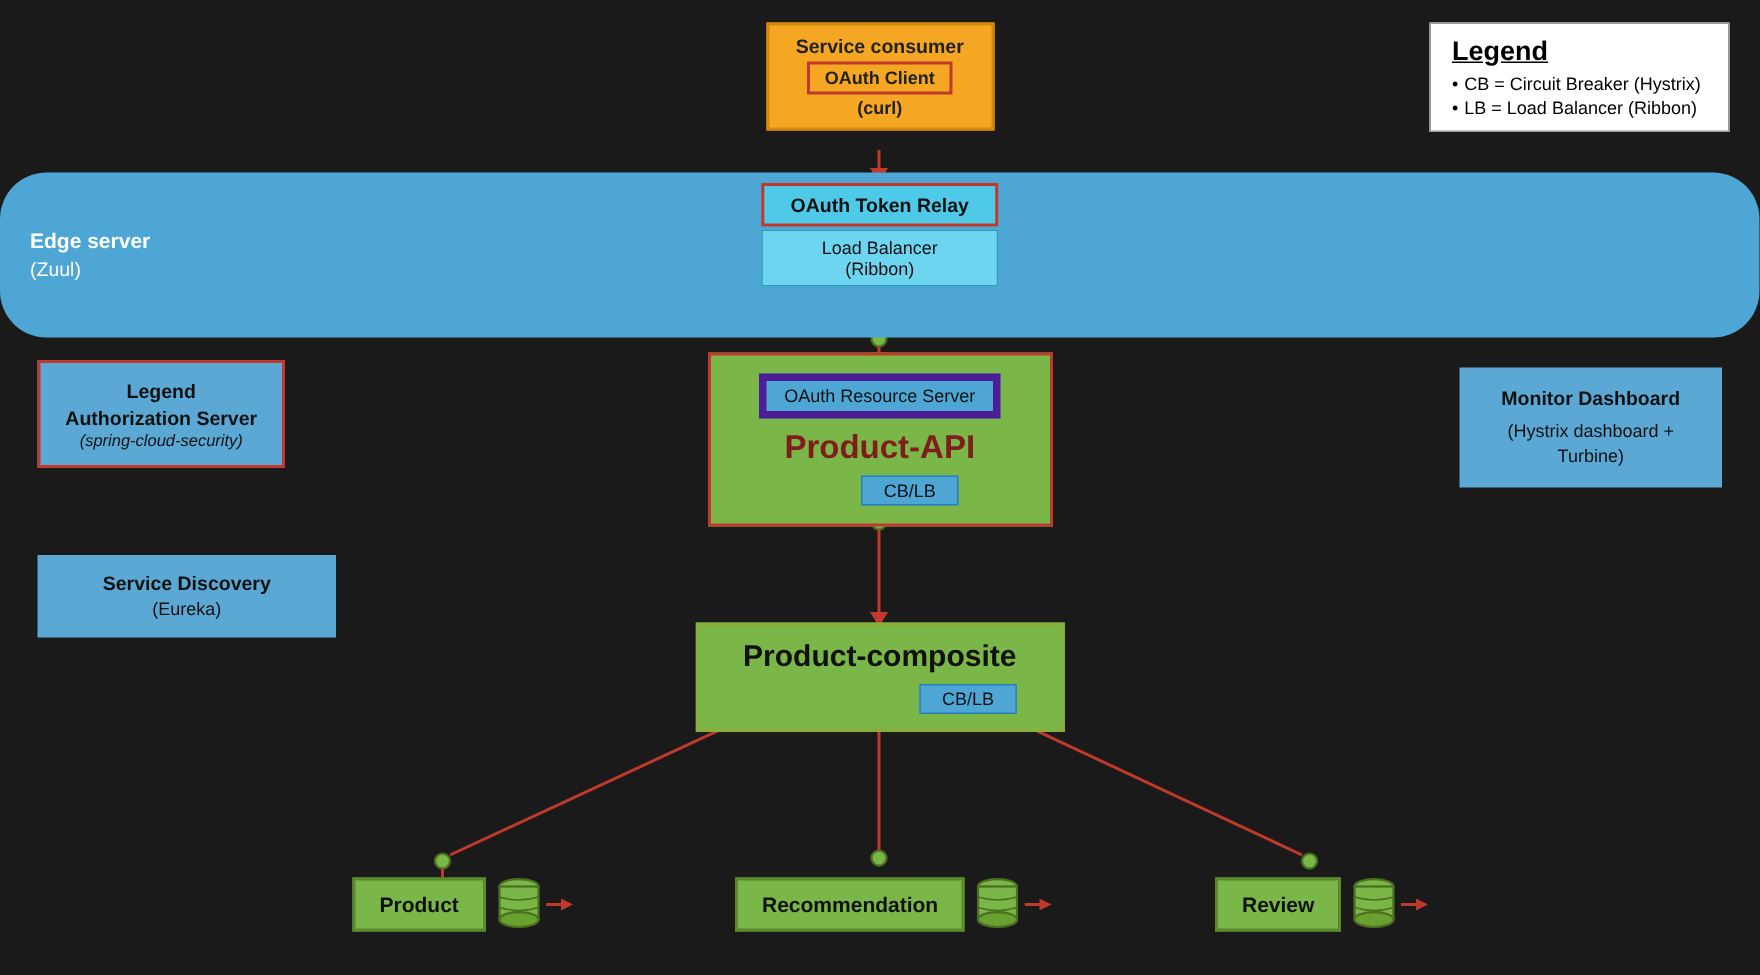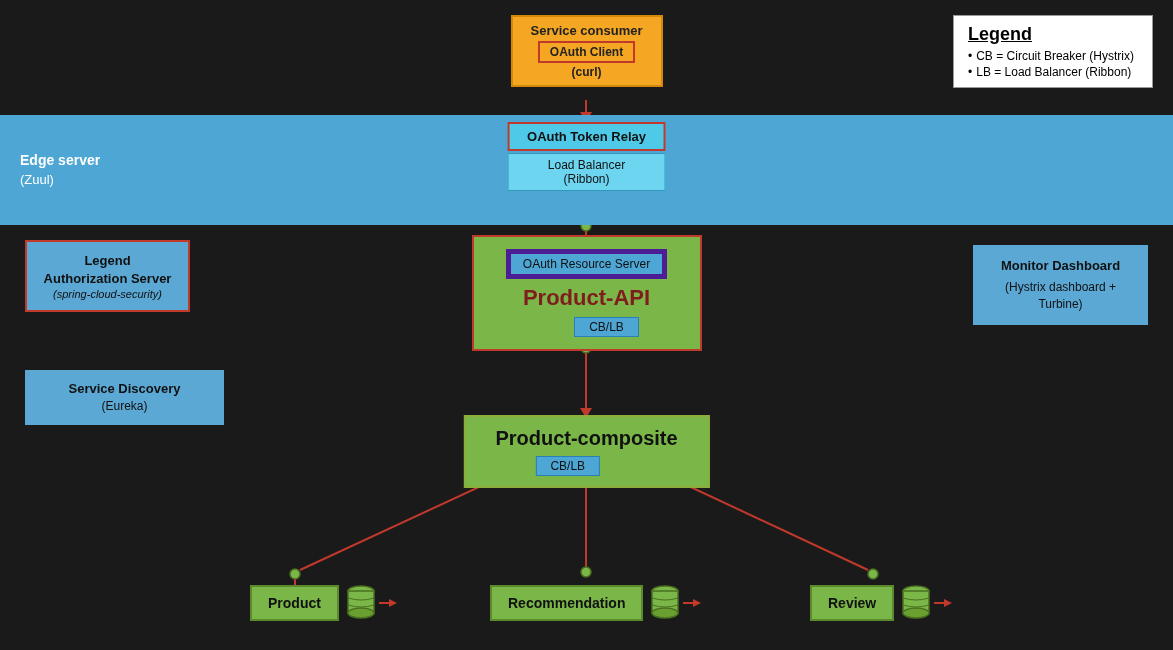--- a/index.html
+++ b/index.html
@@ -70,20 +70,21 @@
     
     .edge-server {
       position: absolute;
       top: 115px;
       left: 0;
       right: 0;
       height: 110px;
       background: #4da6d4;
       display: flex;
       align-items: center;
+      border-radius: 31px;
     }
     .edge-server-label {
       color: white;
       font-size: 14px;
       font-weight: bold;
       padding-left: 20px;
       line-height: 1.4;
     }
 
     
@@ -209,21 +210,21 @@
 
     
     .product-composite {
       position: absolute;
       top: 415px;
       left: 50%;
       transform: translateX(-50%);
       border: 2px solid #8aad3c;
       background: #7ab648;
       padding: 10px 30px;
-      text-align: left;
+      text-align: right;
       min-width: 220px;
     }
     .product-composite-title {
       font-size: 20px;
       font-weight: bold;
       color: #111;
       margin-bottom: 6px;
     }
     .service-box {
       background: #7ab648;
@@ -343,21 +344,21 @@
     <div class="oauth-resource-server-box">OAuth Resource Server</div>
     <div class="product-api-title">Product-API</div>
     <div class="cb-lb-badge">CB/LB</div>
   </div>
 
   <div class="product-composite">
     <div class="product-composite-title">Product-composite</div>
     <div class="cb-lb-badge">CB/LB</div>
   </div>
 
-  <div style="position:absolute; bottom:28px; left:250px; display:flex; align-items:center; gap:8px;">
+  <div style="position:absolute; bottom:28px; left:235px; display:flex; align-items:center; gap:8px;">
     <div class="service-box">Product</div>
 
     <svg width="28" height="38" viewBox="0 0 28 38">
       <ellipse cx="14" cy="7" rx="13" ry="5" fill="#7ab648" stroke="#4a7020" stroke-width="1.5"></ellipse>
       <rect x="1" y="7" width="26" height="22" fill="#7ab648" stroke="#4a7020" stroke-width="1.5"></rect>
       <ellipse cx="14" cy="29" rx="13" ry="5" fill="#6aa030" stroke="#4a7020" stroke-width="1.5"></ellipse>
       <path d="M1,14 Q14,18 27,14" fill="none" stroke="#4a7020" stroke-width="1"></path>
       <path d="M1,21 Q14,25 27,21" fill="none" stroke="#4a7020" stroke-width="1"></path>
     </svg>
 

